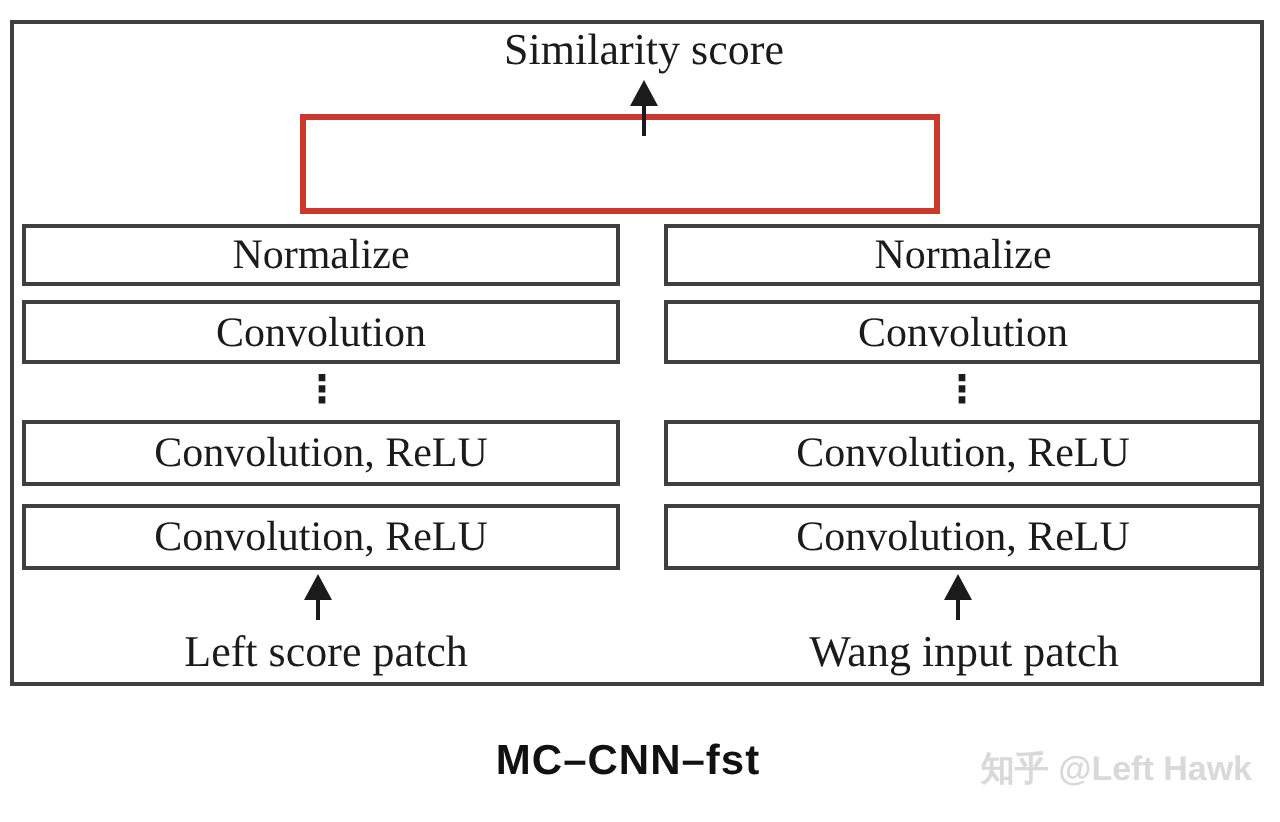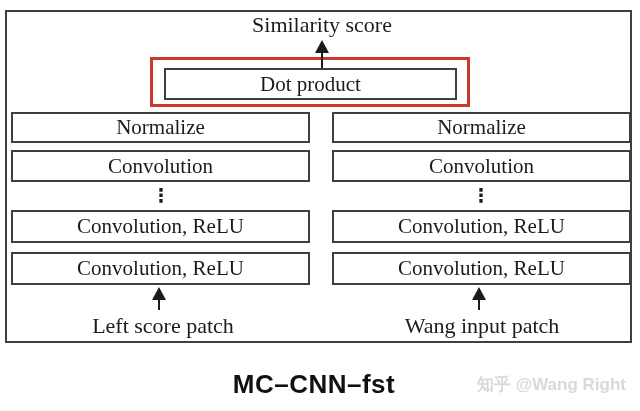--- a/index.html
+++ b/index.html
@@ -101,21 +101,21 @@
     font-size: 22px;
     white-space: nowrap;
   }
   .input-label-left  { left: 163px; }
   .input-label-right { left: 482px; }
   .caption {
     position: absolute;
     left: 314px; top: 369px;
     transform: translateX(-50%);
     font-family: "Liberation Sans", "DejaVu Sans", sans-serif;
-    font-size: 26px;
+    font-size: 21px;
     font-weight: 700;
     letter-spacing: 0.5px;
     color: #111111;
     white-space: nowrap;
   }
   .watermark {
     position: absolute;
     right: 14px; top: 373px;
     font-family: "Liberation Sans", "DejaVu Sans", sans-serif;
     font-size: 17px;
@@ -132,21 +132,20 @@
   <div class="frame"></div>
 
   <div class="sim-label">Similarity score</div>
 
   <div class="up-arrow top-arrow">
     <div class="arrow-head"></div>
     <div class="arrow-shaft"></div>
   </div>
 
   <div class="red-box"></div>
-  <div class="layer-box dot-box">Dot product</div>
 
   <div class="col-left">
     <div class="layer-box row-0">Normalize</div>
     <div class="layer-box row-1">Convolution</div>
     <div class="vdots">⋮</div>
     <div class="layer-box row-2">Convolution, ReLU</div>
     <div class="layer-box row-3">Convolution, ReLU</div>
   </div>
 
   <div class="col-right">
@@ -163,15 +162,15 @@
   </div>
   <div class="up-arrow bottom-arrow-right">
     <div class="arrow-head"></div>
     <div class="arrow-shaft"></div>
   </div>
 
   <div class="input-label input-label-left">Left score patch</div>
   <div class="input-label input-label-right">Wang input patch</div>
 
   <div class="caption">MC–CNN–fst</div>
-  <div class="watermark">知乎 @Wang Right</div>
+  <div class="watermark">知乎 @Left Hawk</div>
 
 </div>
 
 </body></html>

